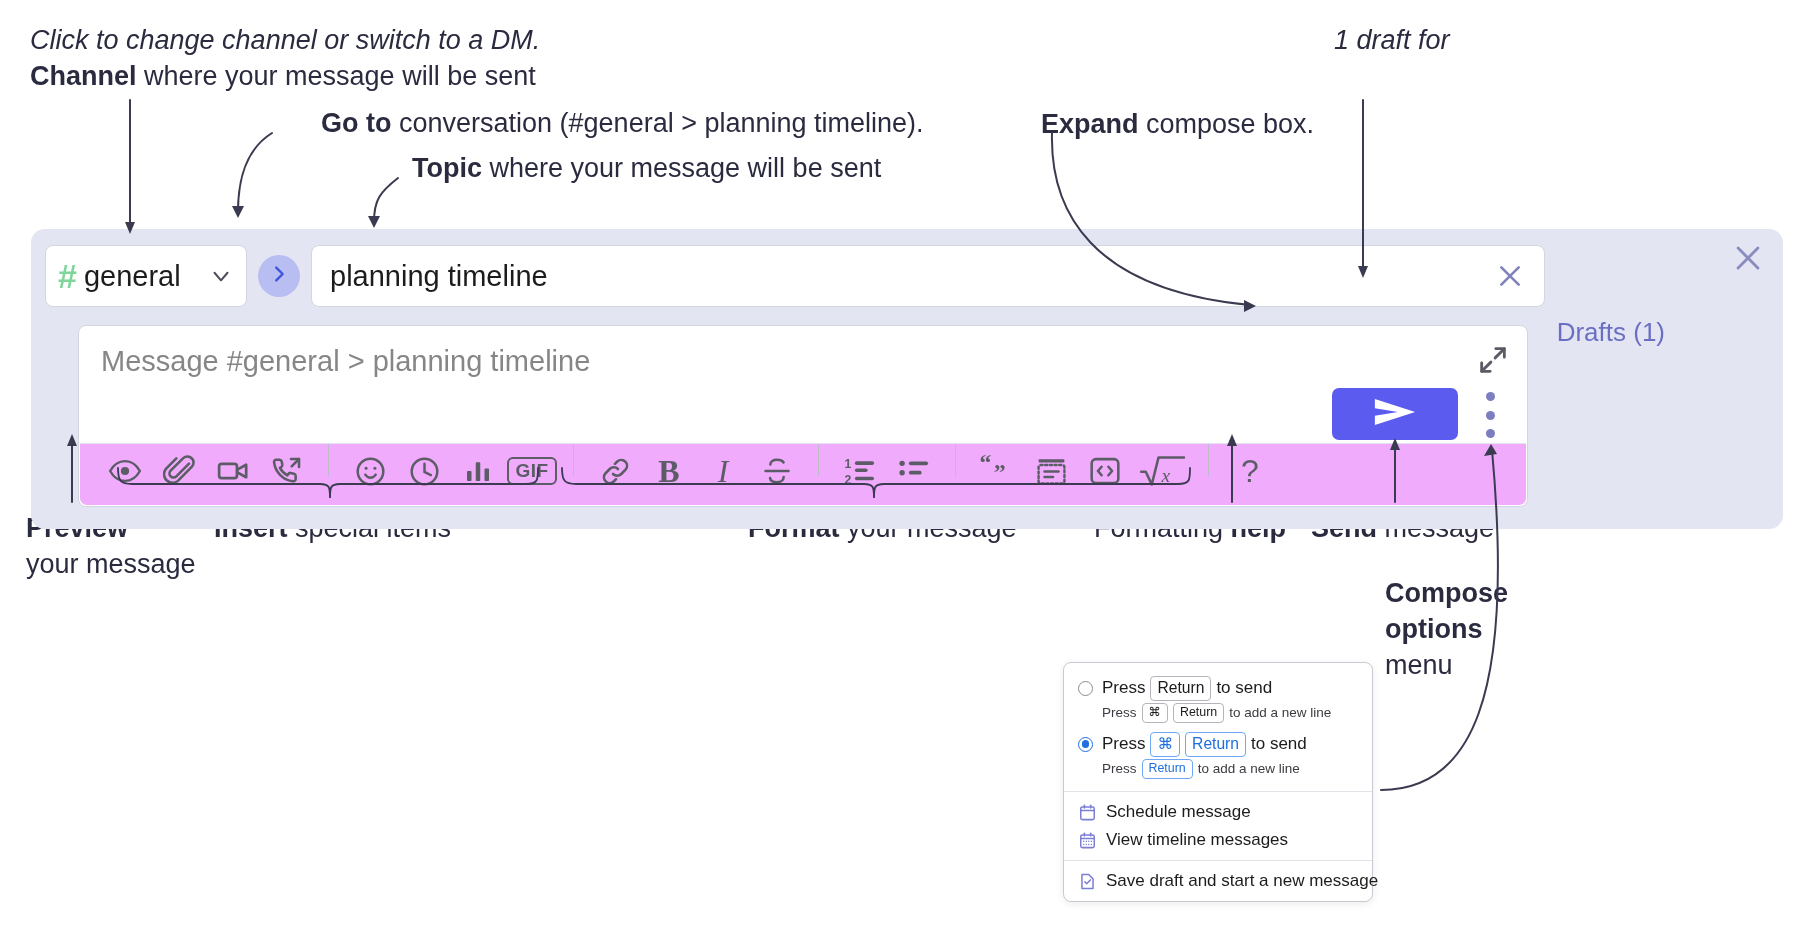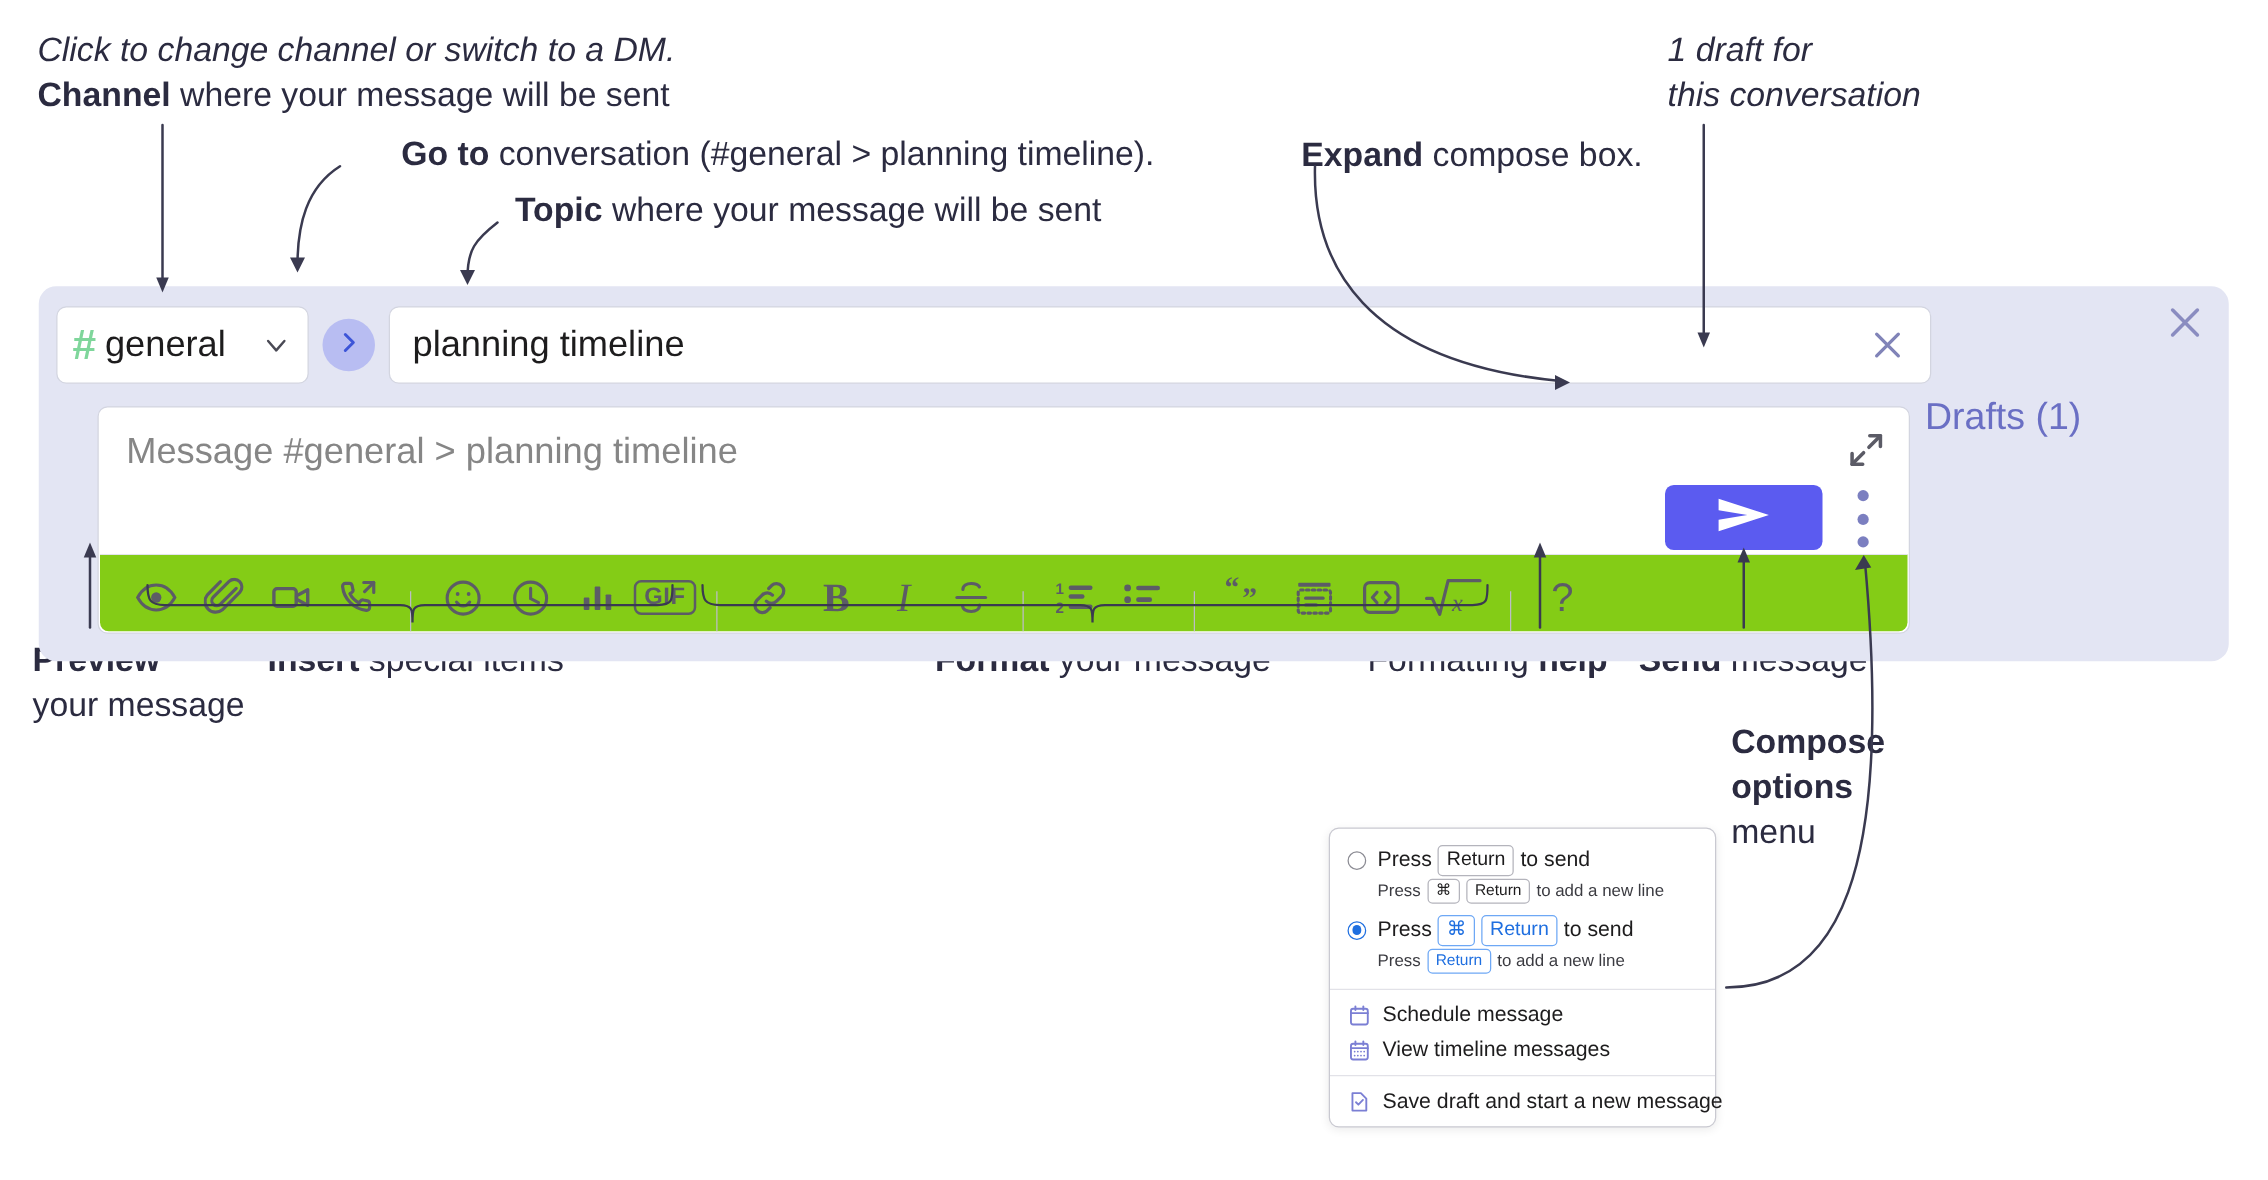--- a/index.html
+++ b/index.html
@@ -162,25 +162,25 @@
     cursor: pointer;
   }
 
   
   #toolbar {
     position: absolute;
     left: 1px;
     right: 1px;
     bottom: 1px;
     height: 62px;
-    background: #84cc16;
+    background: #f0abfc;
     border-top: 1px solid #e2e3ec;
     border-radius: 0 0 7px 7px;
     display: flex;
-    align-items: flex-end;
+    align-items: flex-start;
     padding-left: 18px;
     box-sizing: border-box;
   }
   .tb-icon {
     width: 54px;
     height: 54px;
     display: flex;
     align-items: center;
     justify-content: center;
     color: #5c5c66;
@@ -204,21 +204,21 @@
   }
   .letter-b { font-size: 32px; font-weight: 700; font-family: "Liberation Serif", serif; }
   .letter-i { font-size: 32px; font-style: italic; font-family: "Liberation Serif", serif; }
   .qmark { font-size: 32px; font-weight: 400; }
 
   
   #drafts-link {
     position: absolute;
     right: 118px;
     top: 88px;
-    font-size: 30px;
+    font-size: 26px;
     color: #6a6fc4;
     cursor: pointer;
     white-space: nowrap;
   }
   #send-button {
     position: absolute;
     left: 1332px;
     top: 388px;
     width: 126px;
     height: 52px;
@@ -359,21 +359,20 @@
 <div class="ann" style="left:412px; top:150px;">
   <b>Topic</b><span> where your message will be sent</span>
 </div>
 
 <div class="ann" style="left:1041px; top:106px;">
   <b>Expand</b><span> compose box.</span>
 </div>
 
 <div class="ann" style="left:1334px; top:22px;">
   <div><i>1 draft for</i></div>
-  <div><i>this conversation</i></div>
 </div>
 
 <div class="ann" style="left:26px; top:510px;">
   <div><b>Preview</b></div>
   <div><span>your message</span></div>
 </div>
 
 <div class="ann" style="left:214px; top:510px;">
   <b>Insert</b><span> special items</span>
 </div>

